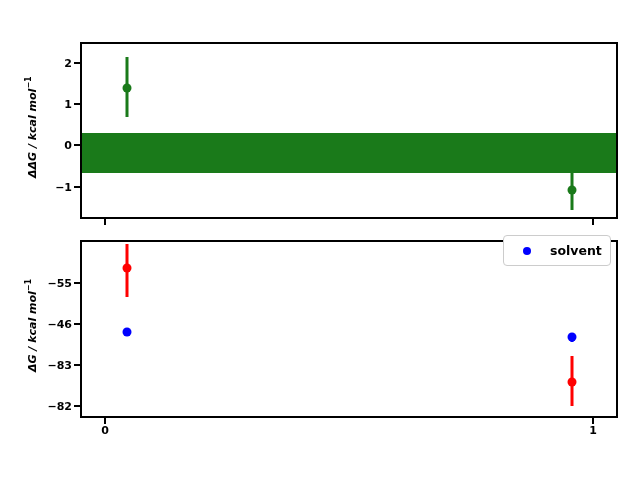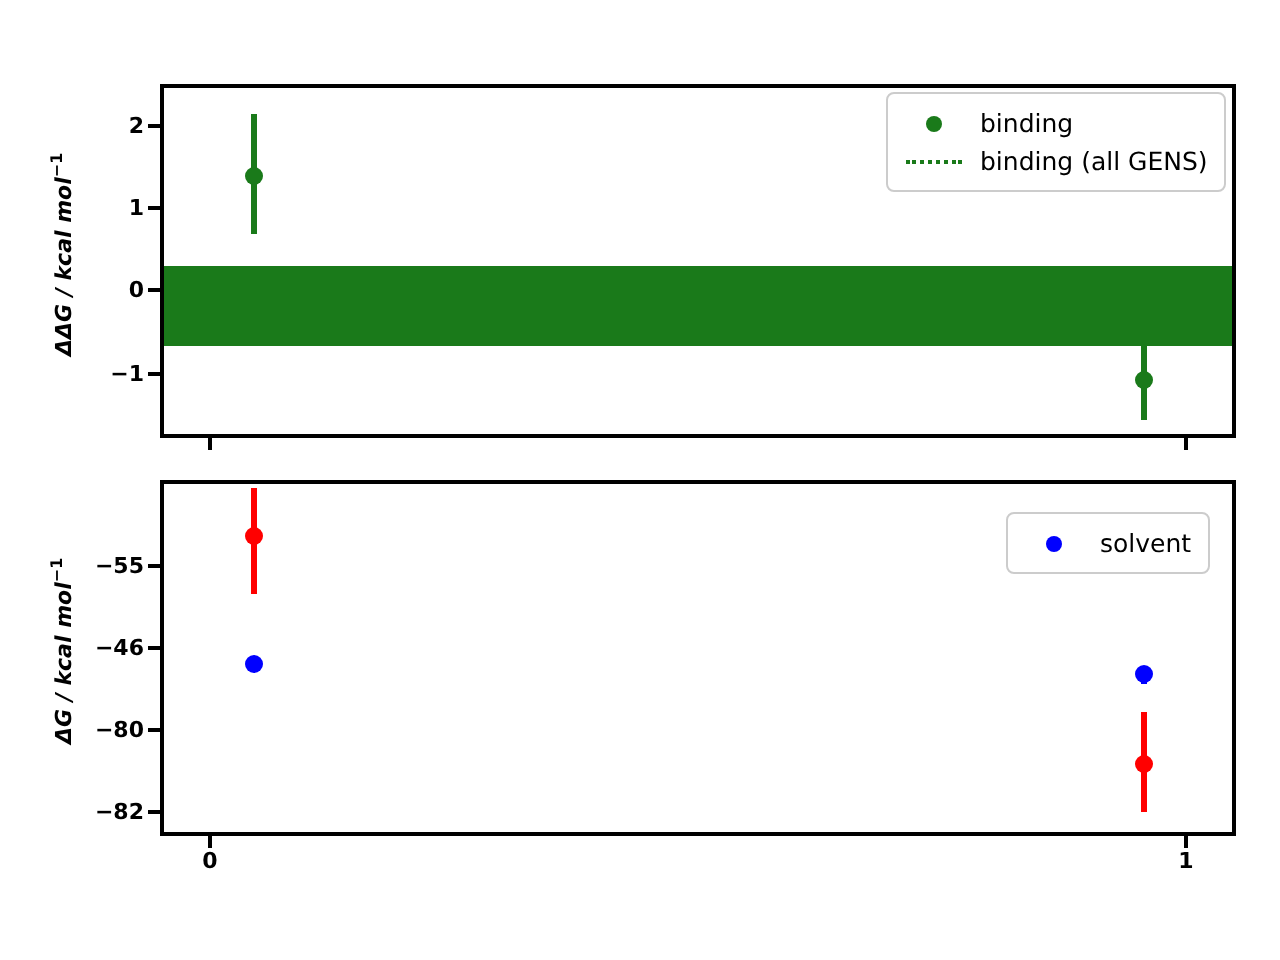--- a/index.html
+++ b/index.html
@@ -210,21 +210,21 @@
   </div>
 
   <div class="ylabels">
     <span style="top:63px">2</span>
     <span style="top:104px">1</span>
     <span style="top:145px">0</span>
     <span style="top:187px">−1</span>
 
     <span style="top:283px">−55</span>
     <span style="top:324px">−46</span>
-    <span style="top:365px">−80</span>
+    <span style="top:365px">−83</span>
     <span style="top:406px">−82</span>
   </div>
 
   <div class="xticks-wrap">
     <div class="ytick" style="position:absolute;left:74px;top:62px;width:6px;height:2px;background:#000"></div>
     <div class="ytick" style="position:absolute;left:74px;top:103px;width:6px;height:2px;background:#000"></div>
     <div class="ytick" style="position:absolute;left:74px;top:144px;width:6px;height:2px;background:#000"></div>
     <div class="ytick" style="position:absolute;left:74px;top:186px;width:6px;height:2px;background:#000"></div>
 
     <div class="ytick" style="position:absolute;left:74px;top:282px;width:6px;height:2px;background:#000"></div>
@@ -257,36 +257,22 @@
         <div class="errbar" style="left: 489.5px; top: 114.043px; height: 49.894px; background: rgb(255, 0, 0);"></div>
         <div class="pt" style="left: 489.5px; top: 140.039px; background: rgb(255, 0, 0);"></div>
       </div>
   </div>
 
   <div class="ylabel-rot" style="left:24px; top:372px; transform: rotate(-90deg);">
     <i>ΔG / kcal mol</i><sup>−1</sup>
   </div>
 
 
-  <div class="legend" id="legend-top" style="left:443px; top:46px;">
-    <div class="legend-row">
-      <span class="legend-key">
-        <span class="legend-dot" id="lk-top-0" style="background: rgb(26, 122, 26);"></span>
-      </span>
-      <span class="legend-text">binding</span>
-    </div>
-    <div class="legend-row">
-      <span class="legend-key">
-        <span class="legend-dotted" id="lk-top-1" style="border-top-color: rgb(26, 122, 26);"></span>
-      </span>
-      <span class="legend-text">binding (all GENS)</span>
-    </div>
-  </div>
-
-  <div class="legend" id="legend-bottom" style="left:503px; top:256px;">
+
+  <div class="legend" id="legend-bottom" style="left:503px; top:235px;font-weight:bold;">
     <div class="legend-row">
       <span class="legend-key">
         <span class="legend-dot" id="lk-bot-0" style="background: rgb(0, 0, 255);"></span>
       </span>
       <span class="legend-text">solvent</span>
     </div>
   </div>
 
 </div>
 

